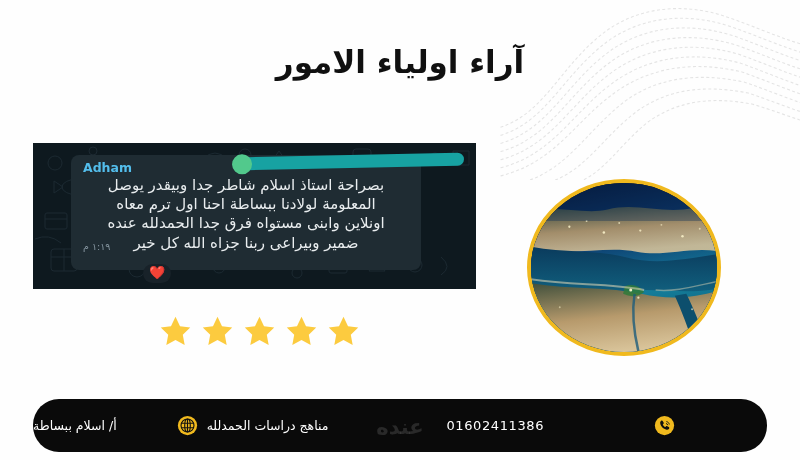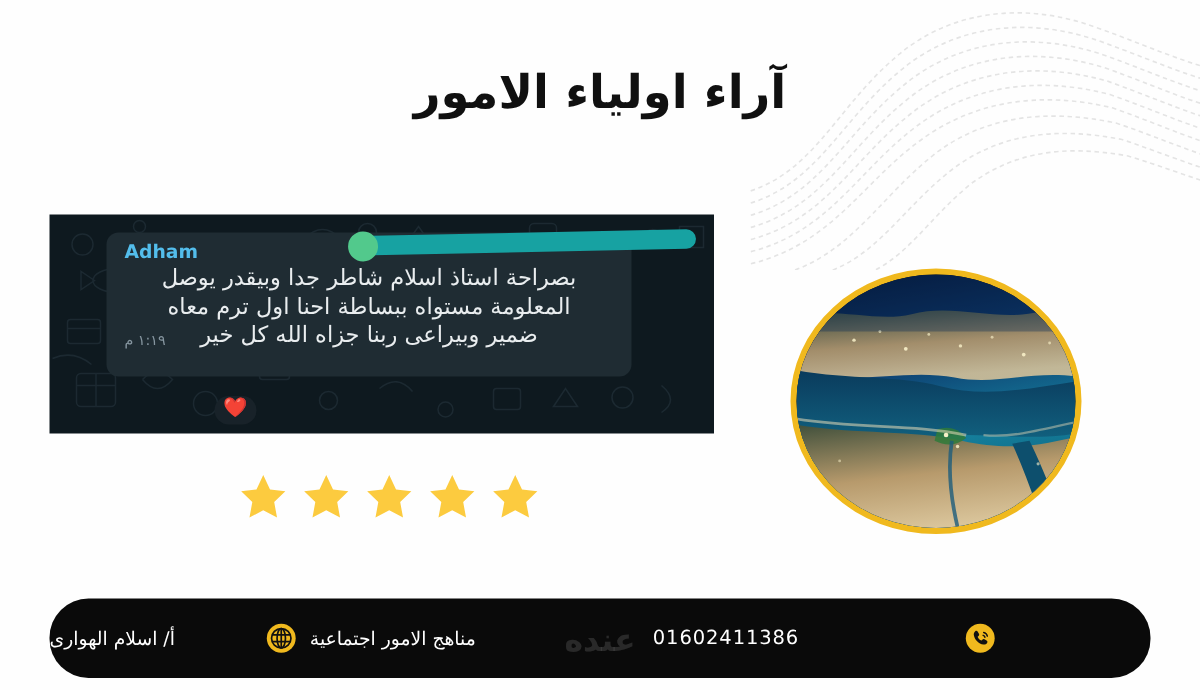--- a/index.html
+++ b/index.html
@@ -266,21 +266,22 @@
         <path d="M408 114 q12 10 0 18"></path>
         <path d="M2 96 q14 -6 26 4"></path>
         <circle cx="160" cy="60" r="4"></circle>
       </svg>
     </div>
 
     <div class="wa-bubble">
       <div class="wa-sender">Adham</div>
       <div class="wa-text">
         <div>بصراحة استاذ اسلام شاطر جدا وبيقدر يوصل</div>
-        <div>المعلومة مستواه ببساطة احنا اول ترم معاه</div>
+        <div>المعلومة لولادنا ببساطة احنا اول ترم معاه</div>
+        <div>اونلاين وابنى مستواه فرق جدا الحمدلله عنده</div>
         <div>ضمير وبيراعى ربنا جزاه الله كل خير</div>
       </div>
       <div class="wa-time">١:١٩ م</div>
     </div>
 
     <div class="wa-redact"></div>
 
     <div class="wa-reaction">❤️</div>
   </div>
 
@@ -353,25 +354,25 @@
           <circle cx="168" cy="132" r="1.1" opacity=".6"></circle>
       </g>
 
       <rect width="194" height="40" fill="#0a2a55" opacity=".35"></rect>
     </svg>
   </div>
 
   <div class="footer">
 
     <div class="f-item f-name">
-      <span>أ/ اسلام الهوارى</span>
+      <span>أ/ اسلام ببساطة</span>
     </div>
 
     <div class="f-item f-mid">
-      <span>مناهج الامور اجتماعية</span>
+      <span>مناهج دراسات الحمدلله</span>
       <svg class="f-icon" viewBox="0 0 24 24">
         <circle cx="12" cy="12" r="11" fill="#f0b91e"></circle>
         <circle cx="12" cy="12" r="7.4" fill="none" stroke="#111" stroke-width="1.3"></circle>
         <ellipse cx="12" cy="12" rx="3.2" ry="7.4" fill="none" stroke="#111" stroke-width="1.3"></ellipse>
         <path d="M4.9 9.4h14.2M4.9 14.6h14.2M12 4.6v14.8" stroke="#111" stroke-width="1.3"></path>
       </svg>
     </div>
 
     <div class="f-item f-phone">
       <span>01602411386</span>

